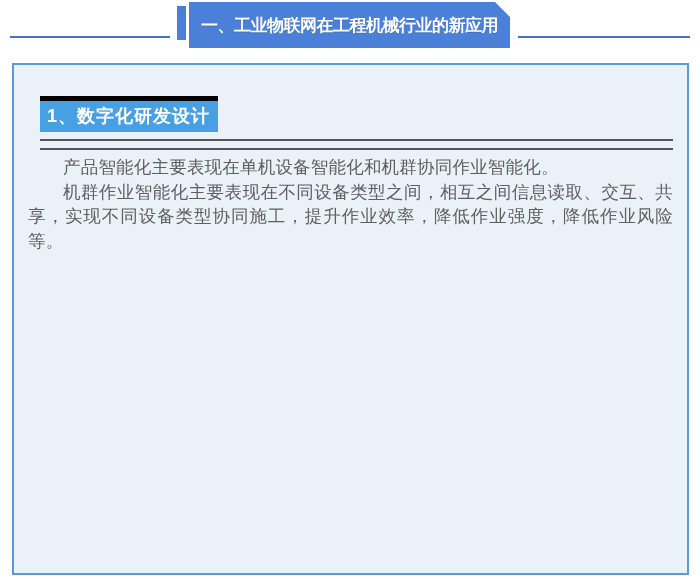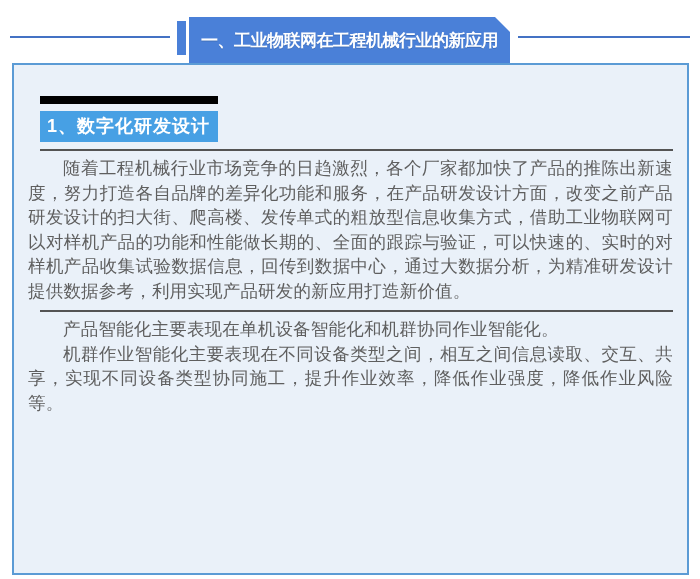--- a/index.html
+++ b/index.html
@@ -6,40 +6,40 @@
   .page {
     position:relative; width:700px; height:579px; background:#ffffff;
     font-family:"Liberation Sans", sans-serif; overflow:hidden;
   }
 
   
   .header { position:relative; height:63px; }
   .hline { position:absolute; top:36px; height:2px; background:#4472C4; }
   .hline-left  { left:10px;  width:160px; }
   .hline-right { left:518px; width:172px; }
-  .title-box { position:absolute; left:177px; top:17px; width:333px; height:46px; }
+  .title-box { position:absolute; left:177px; top:2px; width:333px; height:46px; }
   .accent-strip {
     position:absolute; left:0; top:4px; bottom:8px; width:9px; background:#4A80D8;
   }
   .title-main {
     position:absolute; left:12px; right:0; top:0; bottom:0; background:#4A80D8;
     clip-path:polygon(0 0, calc(100% - 15px) 0, 100% 15px, 100% 100%, 0 100%);
     display:flex; align-items:center; justify-content:center;
     color:#ffffff; font-weight:bold; font-size:17px; letter-spacing:-0.5px;
     text-shadow:0 1px 0 rgba(0,0,0,0.15);
   }
 
   
   .content {
     box-sizing:border-box; margin-left:12px; width:677px; height:512px;
     background:#EAF1F9; border:2px solid #5B9BD5;
     padding:31px 14px 0 14px; overflow:hidden;
   }
 
-  .sec-head { display:table; margin-left:12px; border-top:8px solid #000000; padding-top:7px; }
+  .sec-head { display:table; margin-left:12px; border-top:5px solid #000000; }
   .sec-title {
     background:#47A0E4; color:#ffffff; font-size:18px; font-weight:bold;
     padding:3px 8px 4px 7px; letter-spacing:1px; white-space:nowrap;
   }
   .divider { height:2px; background:#545454; margin:7px 0 5px 12px; }
 
   p.body {
     margin:0; font-size:17.5px; line-height:24.5px; color:#5F5F5F;
     text-align:justify; letter-spacing:0.2px;
   }
@@ -60,21 +60,20 @@
     <div class="hline hline-right"></div>
   </div>
 
   <div class="content">
 
     <section class="section-1">
       <div class="sec-head">
         <div class="sec-title">1、数字化研发设计</div>
       </div>
       <div class="divider"></div>
-      <p class="body indent">随着工程机械行业市场竞争的日趋激烈，各个厂家都加快了产品的推陈出新速度，努力打造各自品牌的差异化功能和服务，在产品研发设计方面，改变之前产品研发设计的扫大街、爬高楼、发传单式的粗放型信息收集方式，借助工业物联网可以对样机产品的功能和性能做长期的、全面的跟踪与验证，可以快速的、实时的对样机产品收集试验数据信息，回传到数据中心，通过大数据分析，为精准研发设计提供数据参考，利用实现产品研发的新应用打造新价值。</p>
     </section>
 
     <section class="section-2">
       <div class="divider"></div>
       <p class="body indent">产品智能化主要表现在单机设备智能化和机群协同作业智能化。</p>
       <p class="body indent">机群作业智能化主要表现在不同设备类型之间，相互之间信息读取、交互、共享，实现不同设备类型协同施工，提升作业效率，降低作业强度，降低作业风险等。</p>
     </section>
 
   </div>
 

